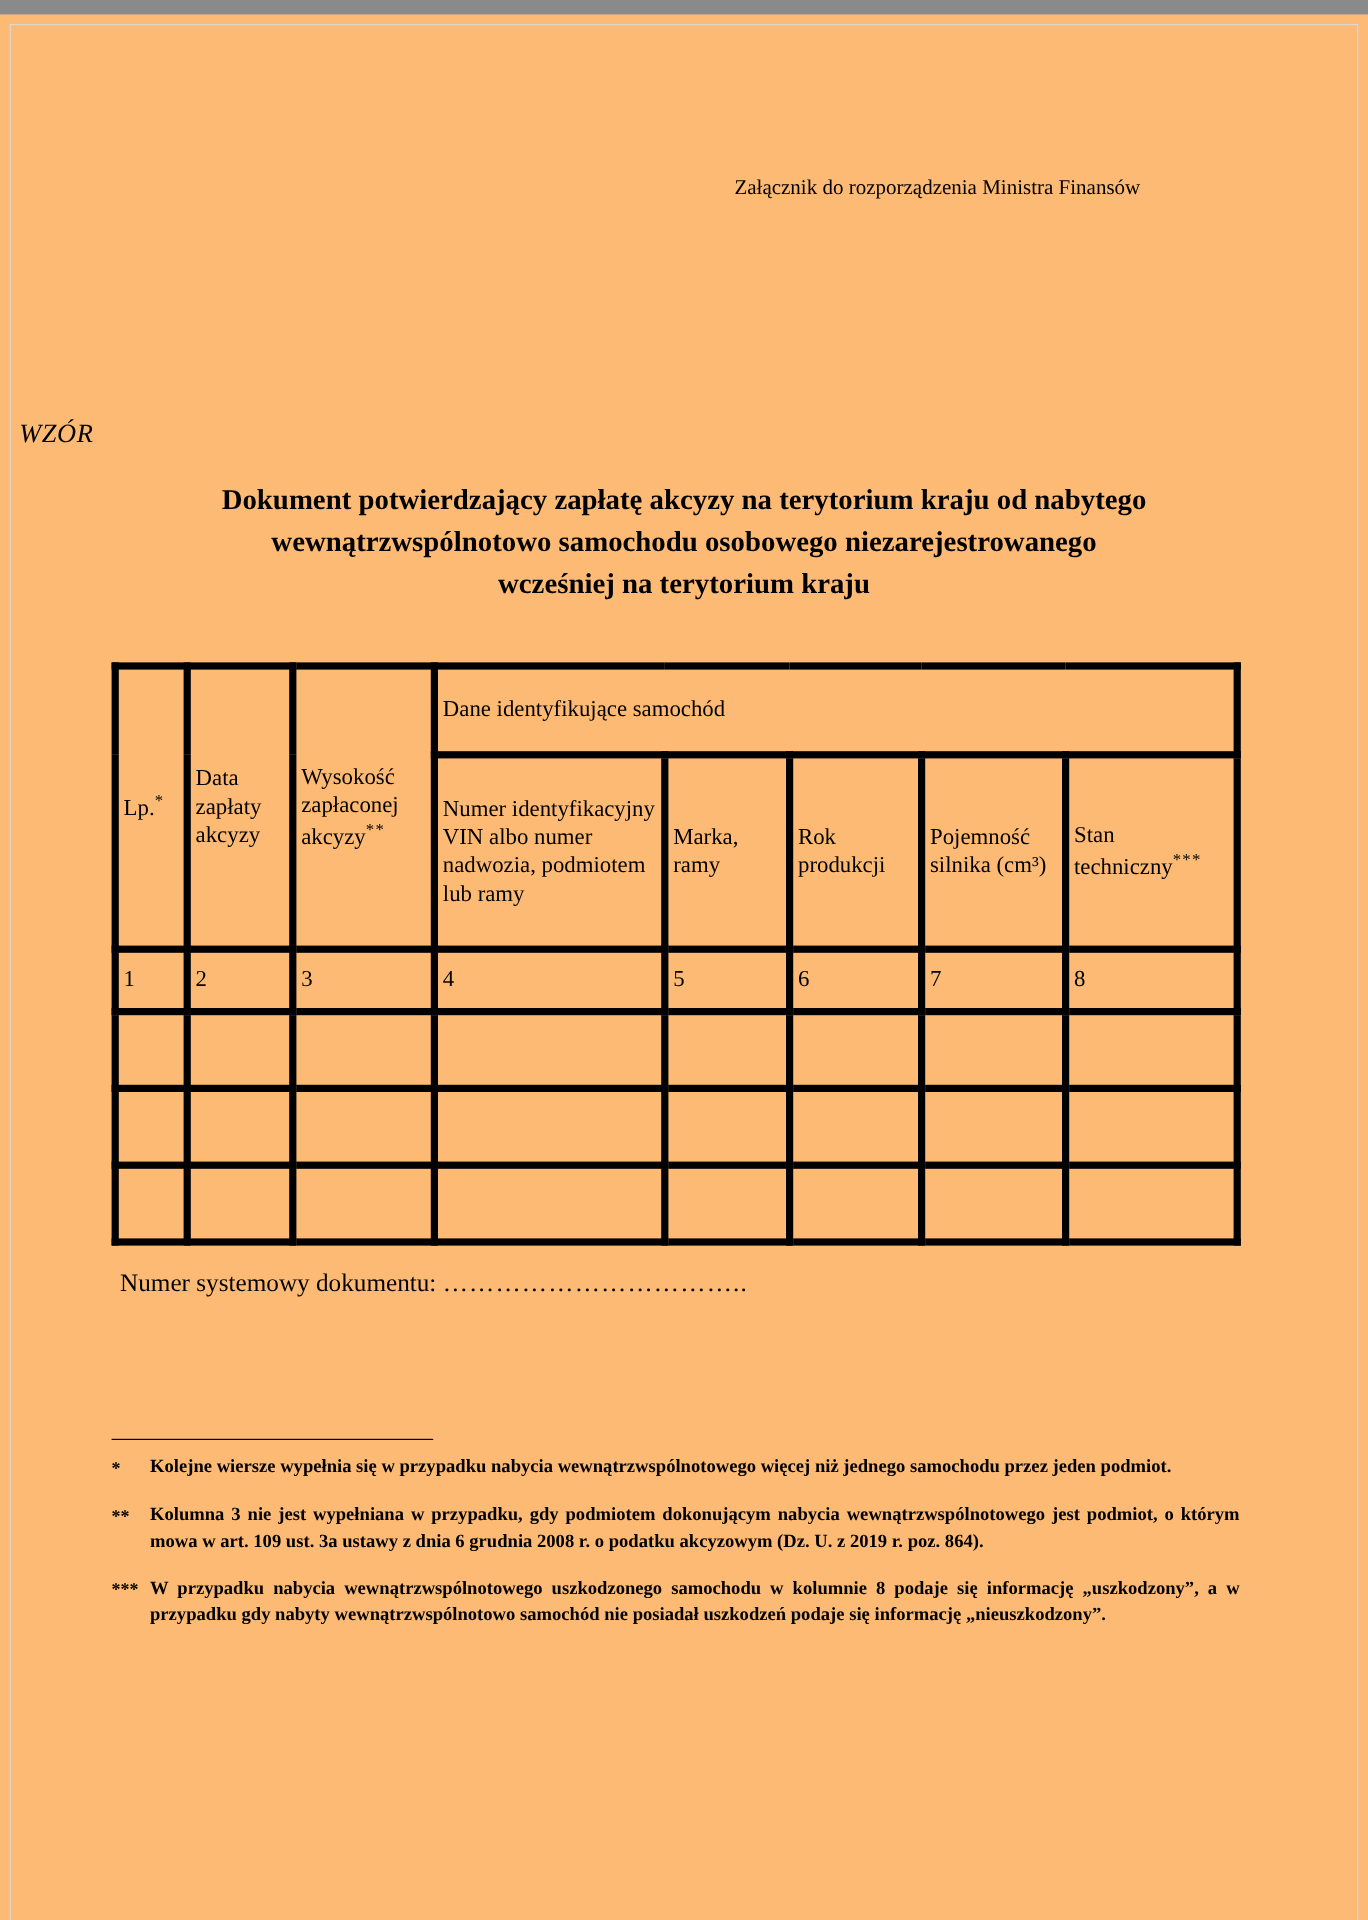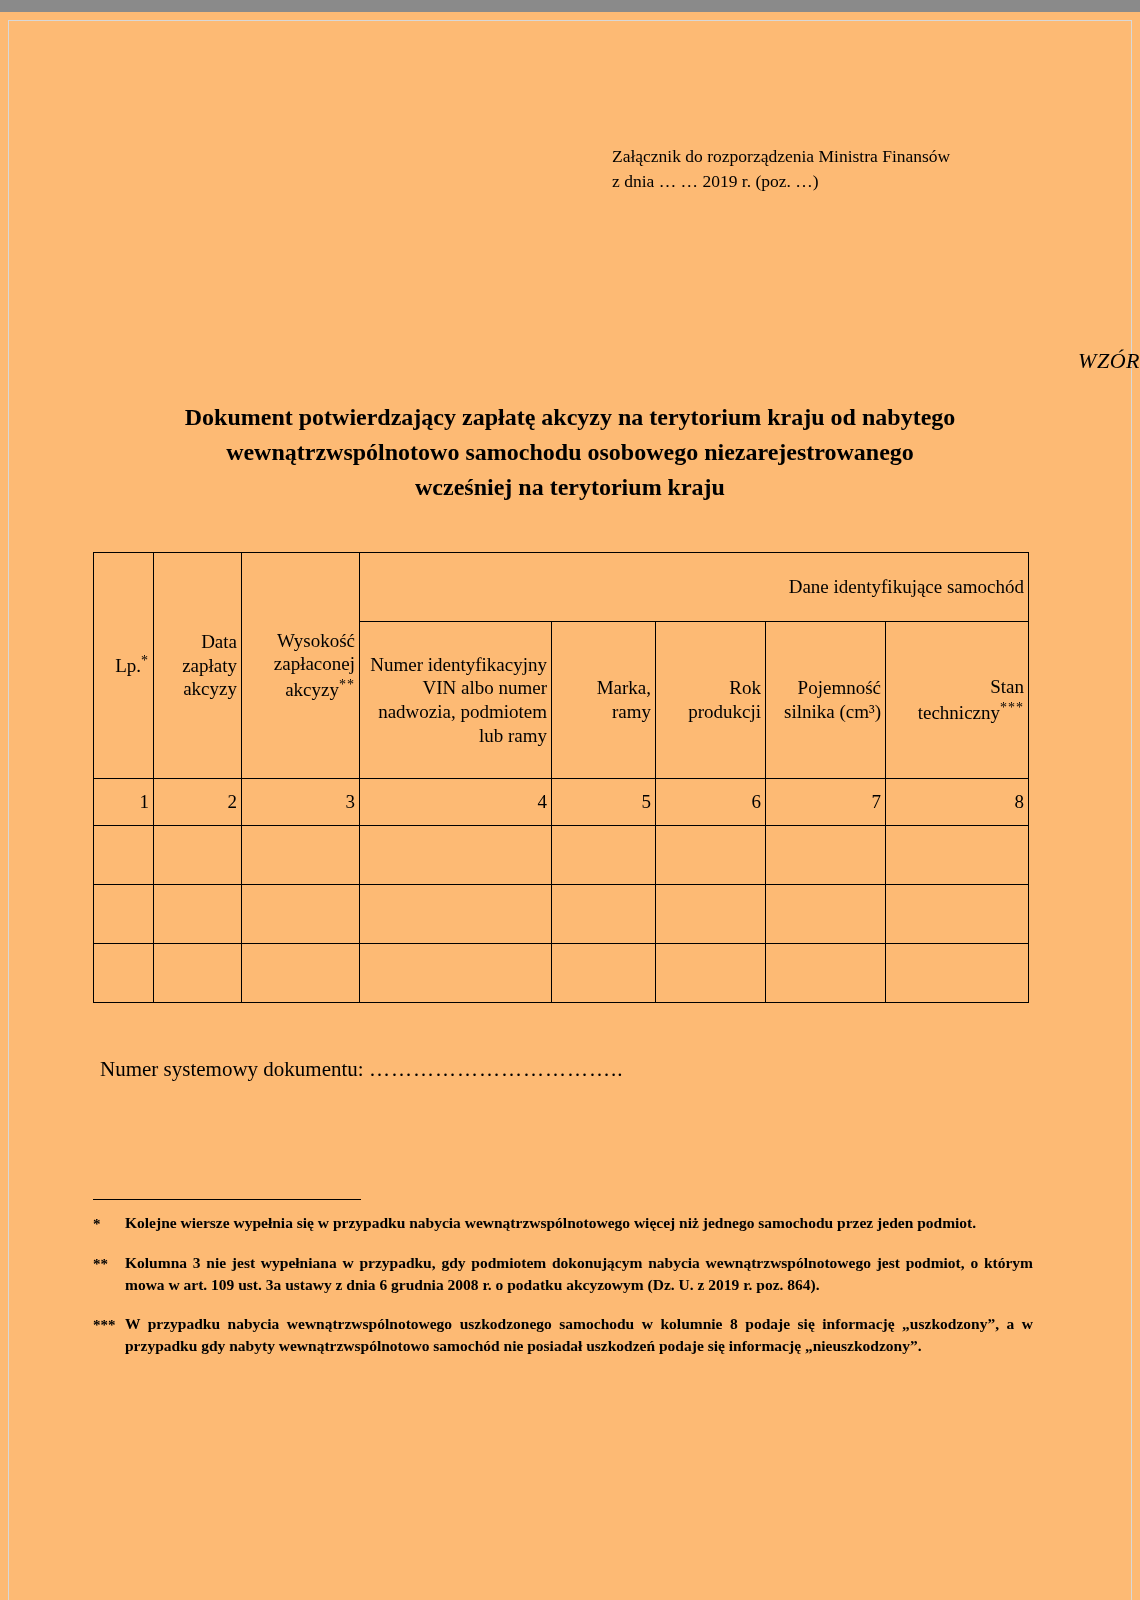--- a/index.html
+++ b/index.html
@@ -35,24 +35,24 @@
     top: 132px;
     width: 420px;
     font-size: 17.5px;
     line-height: 1.45;
   }
   .annex div { white-space: nowrap; }
 
   
   .wzor {
     position: absolute;
-    left: 0;
+    left: 16px;
     right: 0;
     top: 336px;
-    text-align: right;
+    text-align: left;
     font-style: italic;
     font-size: 22px;
     letter-spacing: 0.5px;
   }
 
   
   .doc-title {
     position: absolute;
     left: 178px;
     width: 784px;
@@ -69,22 +69,22 @@
     left: 93px;
     top: 540px;
     width: 935px;
   }
   table.form {
     border-collapse: collapse;
     width: 935px;
     table-layout: fixed;
   }
   table.form td {
-    border: 1px solid #000000;
-    text-align: right;
+    border: 6px solid #000000;
+    text-align: left;
     vertical-align: middle;
     font-size: 19px;
     line-height: 1.25;
     padding: 3px 4px;
   }
   td.grp {
     font-size: 19px;
     height: 62px;
   }
   td.hdr {
@@ -147,21 +147,20 @@
   }
 </style>
 </head>
 <body>
 
 <div class="page">
   <div class="page-border"></div>
 
   <div class="annex">
     <div>Załącznik do rozporządzenia Ministra Finansów</div>
-    <div>z dnia … … 2019 r. (poz. …)</div>
   </div>
 
   <div class="wzor">WZÓR</div>
 
   <div class="doc-title">Dokument potwierdzający zapłatę akcyzy na terytorium kraju od nabytego wewnątrzwspólnotowo samochodu osobowego niezarejestrowanego wcześniej na terytorium kraju</div>
 
   <div class="tbl-wrap">
     <table class="form">
       <colgroup>
         <col style="width:60px">

